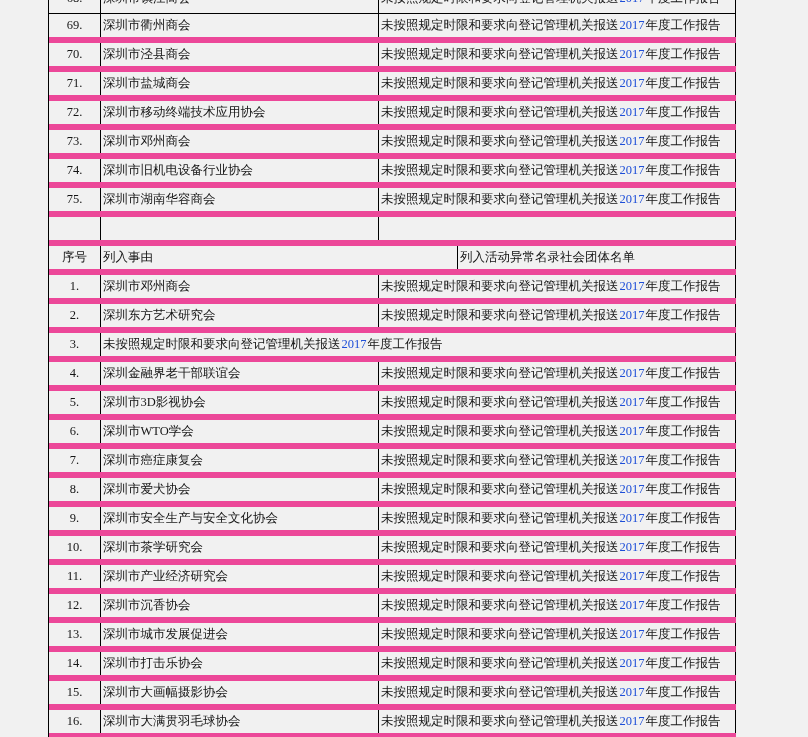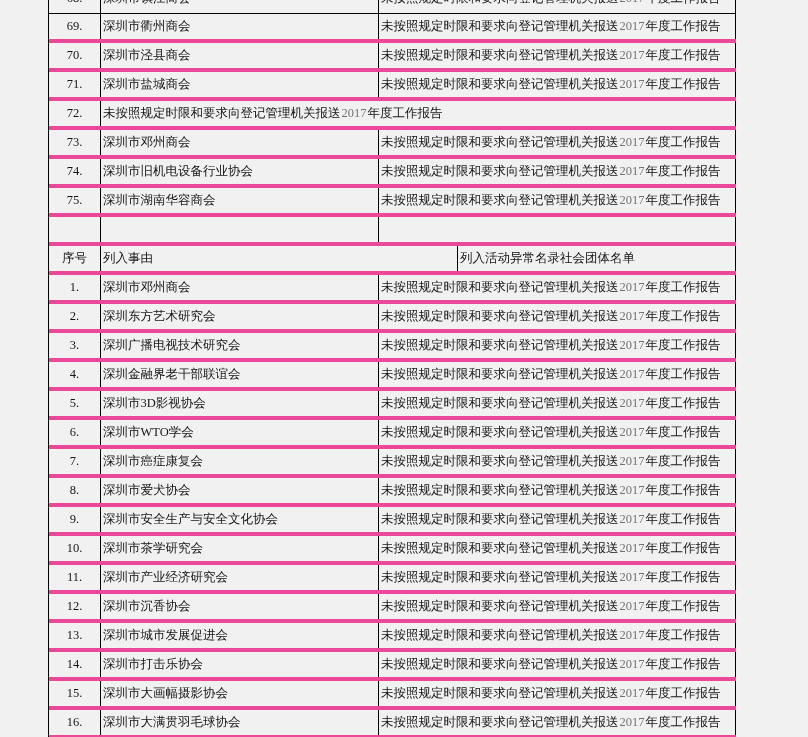--- a/index.html
+++ b/index.html
@@ -14,40 +14,40 @@
   }
   .tbl{
     position:absolute;left:48px;top:0;
     width:687px;
     border-left:1px solid #000;
   }
   .row{
     display:flex;
     height:29px;
     box-sizing:border-box;
-    border-bottom:4px solid #ec4899;
+    border-bottom:6px solid #ec4899;
     background:transparent;
   }
   .c{
     display:flex;align-items:center;
     box-sizing:border-box;
     border-right:1px solid #000;
     overflow:hidden;white-space:nowrap;
   }
   .c1{width:52px;justify-content:center;}
   .c2{width:278px;padding-left:2px;text-align:center;}
   .c3{flex:1;padding-left:2px;align-items:center;}
   .clip{
     height:13px;overflow:hidden;
     border-bottom:1px solid #000;
     position:relative;
   }
   .clip .row{margin-top:-16px;border-bottom:none;}
   .hdr .c{font-weight:normal;}
-  .year{color:#737373;padding:0 1px;}
+  .year{color:#1d4ed8;padding:0 1px;}
 </style>
 </head>
 <body>
 
 <div class="page">
   <div class="tbl">
 
     <div class="clip">
       <div class="row">
         <div class="c c1">68.</div>
@@ -84,20 +84,21 @@
           <div class="c c1">71.</div>
           <div class="c c2">深圳市盐城商会</div>
           <div class="c c3">
             <span>未按照规定时限和要求向登记管理机关报送</span>
             <span class="year">2017</span>
             <span>年度工作报告</span>
           </div>
         </div>
         <div class="row">
           <div class="c c1">72.</div>
+          <div class="c c2">深圳市移动终端技术应用协会</div>
           <div class="c c3">
             <span>未按照规定时限和要求向登记管理机关报送</span>
             <span class="year">2017</span>
             <span>年度工作报告</span>
           </div>
         </div>
         <div class="row">
           <div class="c c1">73.</div>
           <div class="c c2">深圳市邓州商会</div>
           <div class="c c3">
@@ -153,21 +154,20 @@
           <div class="c c1">2.</div>
           <div class="c c2">深圳东方艺术研究会</div>
           <div class="c c3">
             <span>未按照规定时限和要求向登记管理机关报送</span>
             <span class="year">2017</span>
             <span>年度工作报告</span>
           </div>
         </div>
         <div class="row">
           <div class="c c1">3.</div>
-          <div class="c c2">深圳广播电视技术研究会</div>
           <div class="c c3">
             <span>未按照规定时限和要求向登记管理机关报送</span>
             <span class="year">2017</span>
             <span>年度工作报告</span>
           </div>
         </div>
         <div class="row">
           <div class="c c1">4.</div>
           <div class="c c2">深圳金融界老干部联谊会</div>
           <div class="c c3">

